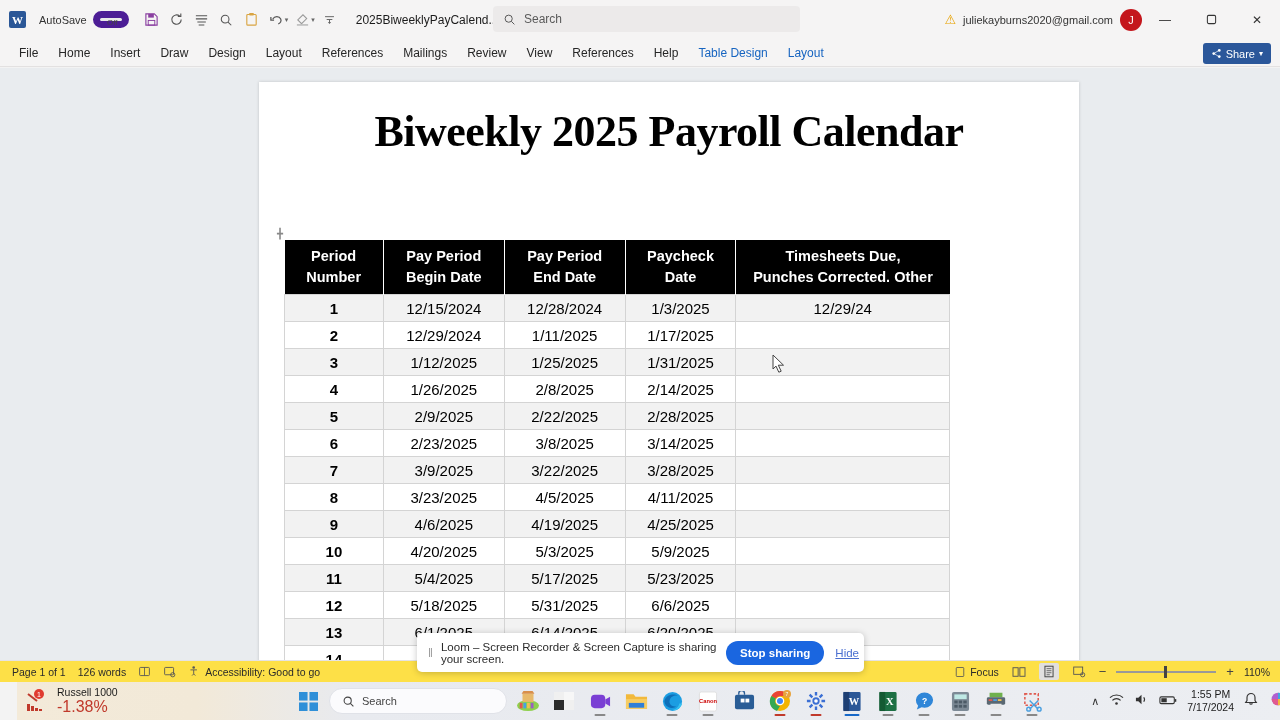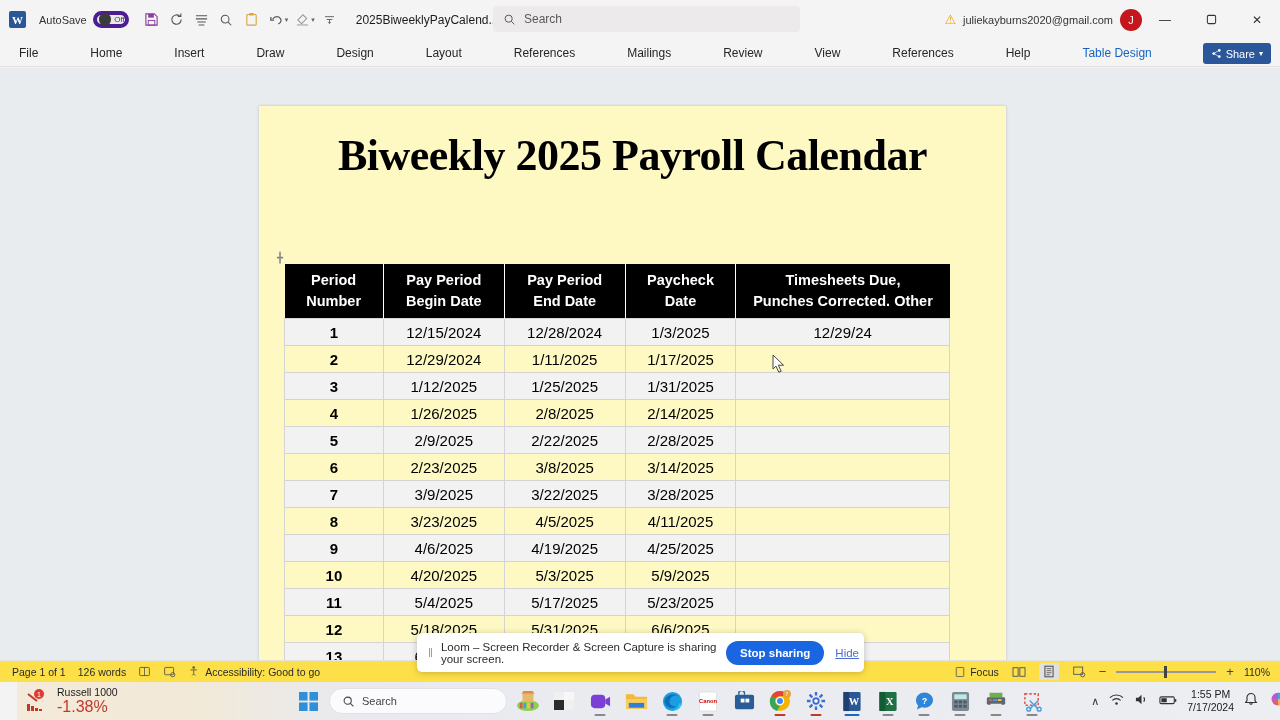--- a/index.html
+++ b/index.html
@@ -19,22 +19,22 @@
   }
   .word-logo {
     width: 17px; height: 17px; margin-left: 9px; border-radius: 2px;
     background: #2b5797; color: #fff; font-size: 11px; font-weight: bold;
     display: flex; align-items: center; justify-content: center;
     font-family: "Liberation Serif", serif;
   }
   .autosave-label { font-size: 11px; color: #333; margin-left: 13px; }
   .toggle {
     margin-left: 6px; width: 36px; height: 17px; border-radius: 9px;
-    background: #e9e9e9; border: 4px solid #4c1d95; position: relative;
-    display: flex; align-items: center;
+    background: #e9e9e9; border: 7px solid #4c1d95; position: relative;
+    display: flex; align-items: center; flex-direction: column;
   }
   .toggle .knob {
     width: 13px; height: 13px; border-radius: 50%; background: #3b3b3b;
     margin-left: 2px;
   }
   .toggle .off { font-size: 8px; color: #444; margin-left: 3px; }
   .qat { display: flex; align-items: center; margin-left: 10px; gap: 0px; }
   .qat-btn {
     width: 25px; height: 25px; display: flex; align-items: center;
     justify-content: center; border-radius: 3px;
@@ -67,43 +67,42 @@
   .winbtn {
     width: 46px; height: 39px; display: flex; align-items: center;
     justify-content: center; font-size: 12px; color: #333;
   }
 
   
   .ribbon {
     position: absolute; top: 39px; left: 0; width: 1280px; height: 28px;
     background: #f5f4f4; display: flex; align-items: center;
     border-bottom: 1px solid #e3e1e1;
-    gap: 32px;
   }
   .tab {
     font-size: 12px; color: #262626; padding: 3px 9px; margin-left: 2px;
     border-radius: 4px; white-space: nowrap;
   }
   .tab:first-child { margin-left: 10px; }
   .tab.contextual { color: #1664c0; }
   .share-btn {
     position: absolute; right: 9px; top: 4px; height: 21px;
     background: #2b579a; color: #fff; font-size: 11px; border-radius: 3px;
     display: flex; align-items: center; gap: 4px; padding: 0 8px;
   }
   .share-btn .caret { font-size: 8px; }
 
   
   .canvas {
     position: absolute; top: 68px; left: 0; width: 1280px; height: 592px;
     background: #e9ecef; overflow: hidden;
   }
   .page {
-    position: absolute; left: 259px; top: 14px; width: 747px; height: 600px;
-    background: #fef9c3; box-shadow: 0 0 3px rgba(0,0,0,0.18); margin-top: 24px;
+    position: absolute; left: 259px; top: 14px; width: 820px; height: 600px;
+    background: #ffffff; box-shadow: 0 0 3px rgba(0,0,0,0.18);
   }
   .doc-title {
     font-family: "Liberation Serif", serif; font-weight: bold;
     font-size: 44px; text-align: center; color: #000;
     line-height: 1.28; margin-top: 22px; letter-spacing: -0.5px;
   }
   .tbl-handle {
     position: absolute; left: 18px; top: 147px;
     width: 9px; height: 9px; color: #888; font-size: 10px; line-height: 9px;
   }

